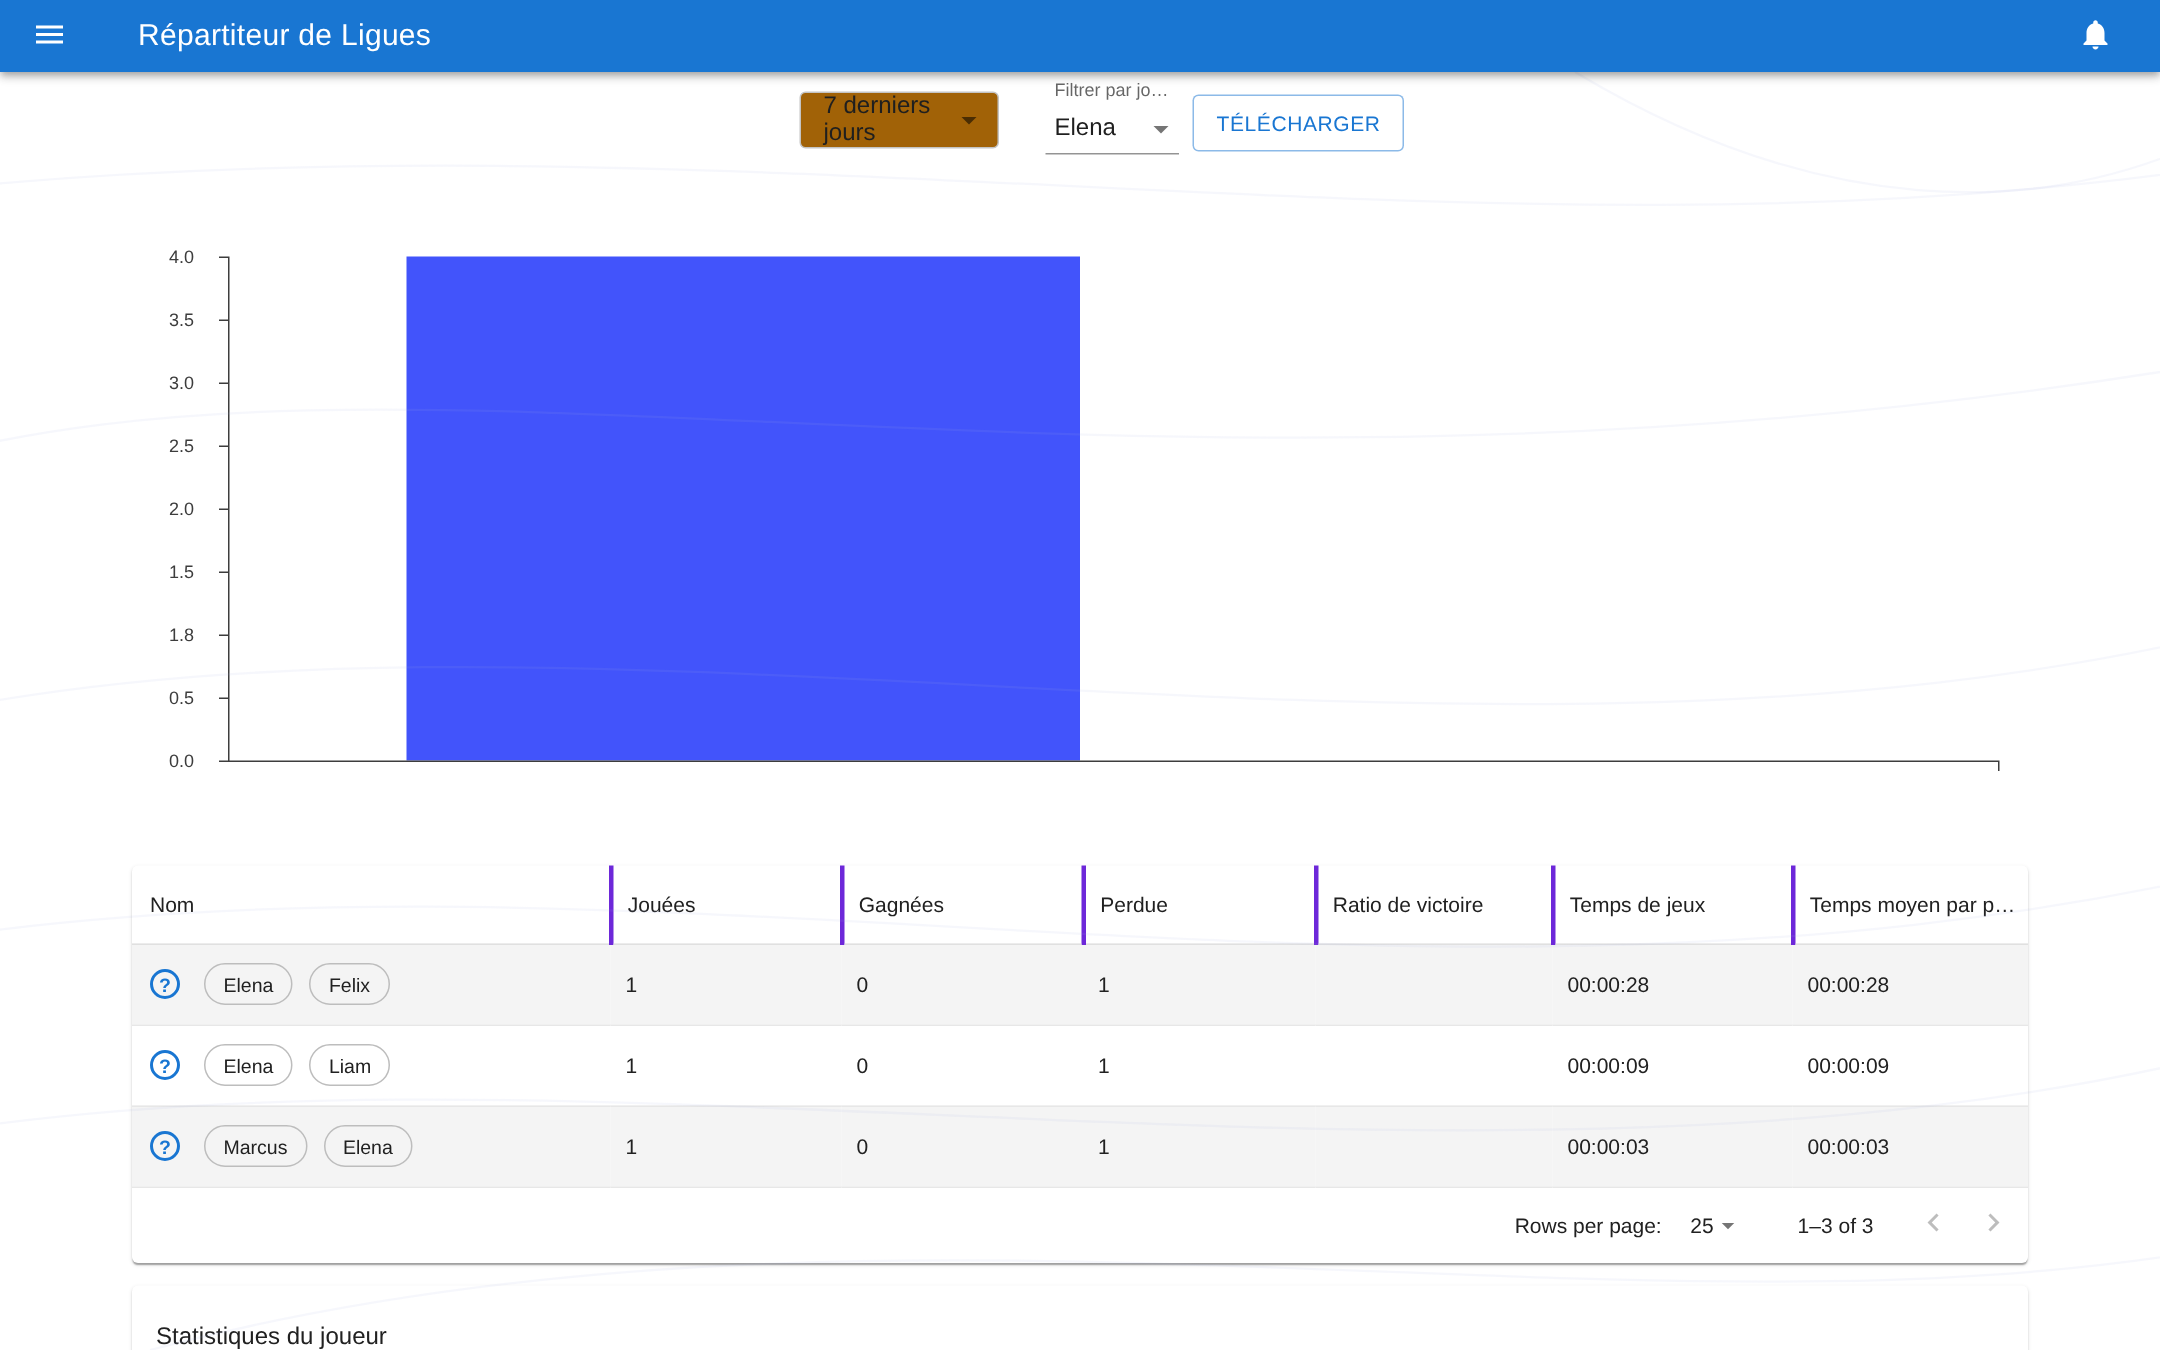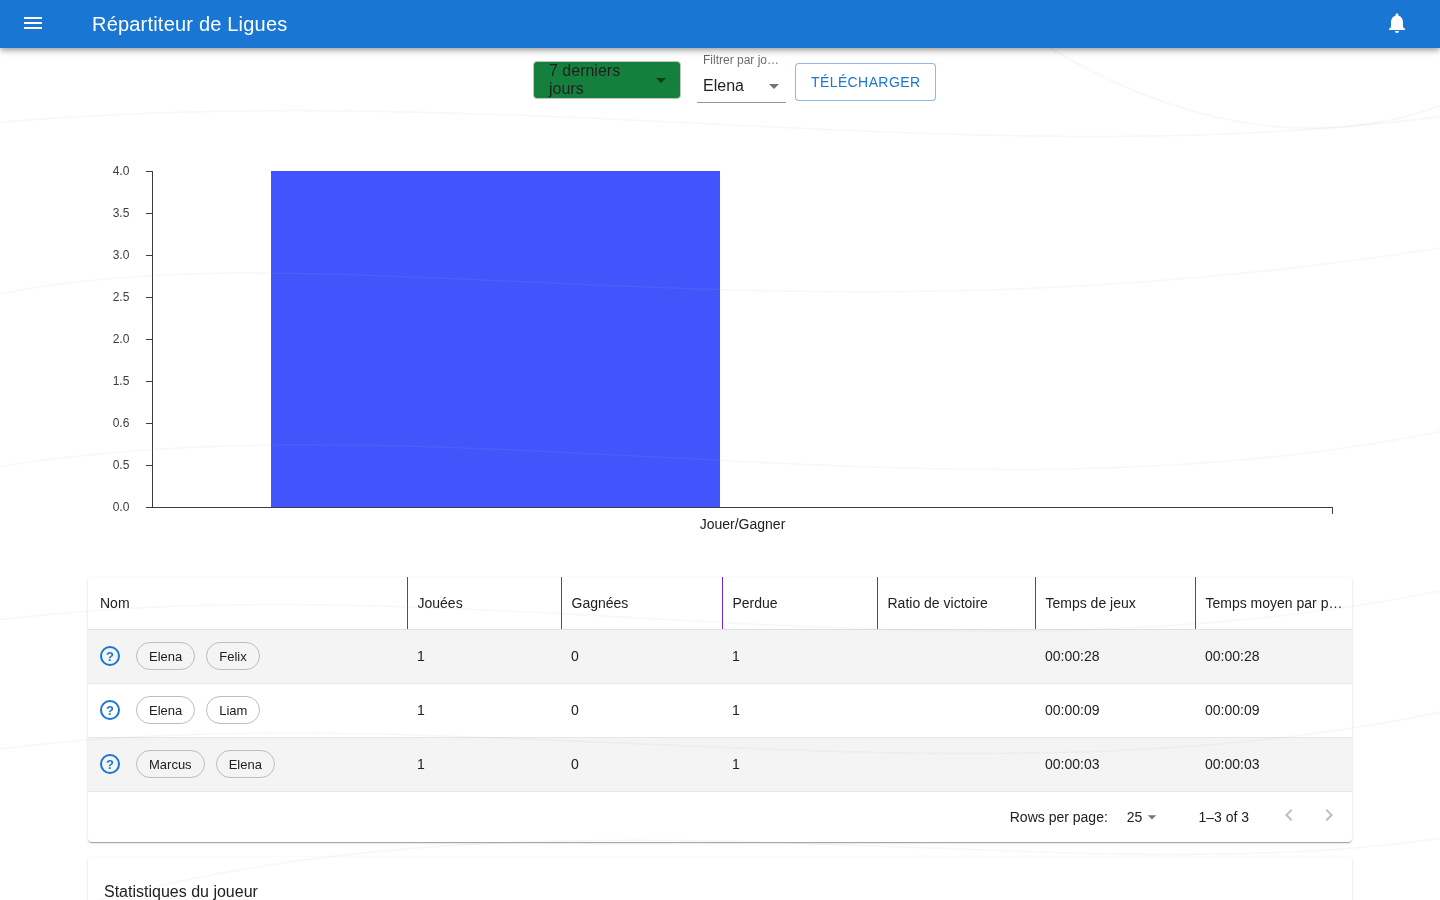--- a/index.html
+++ b/index.html
@@ -15,22 +15,22 @@
     display:flex; align-items:center; padding-left:9px; z-index:10;
     box-shadow:0 2px 4px -1px rgba(0,0,0,.2),0 4px 5px 0 rgba(0,0,0,.14),0 1px 10px 0 rgba(0,0,0,.12); }
   .icon-btn { width:48px; height:48px; display:flex; align-items:center; justify-content:center;
     background:none; border:none; cursor:pointer; }
   .appbar svg { fill:#ffffff; }
   .appbar-title { color:#fff; font-size:20px; font-weight:500; margin-left:35px; letter-spacing:.2px; }
   .appbar-spacer { flex:1; }
   .bell-btn { margin-right:19px; }
 
   
-  .period-select { position:absolute; left:533px; top:61px; width:148px; height:38px;
-    border:1px solid #c4c4c4; border-radius:4px; background:#15803d; display:flex; align-items:center;
+  .period-select { position:absolute; left:533px; top:61px; width:133px; height:38px;
+    border:1px solid #c4c4c4; border-radius:4px; background:#a16207; display:flex; align-items:center;
     padding:0 7px 0 15px; font-size:16px; color:#1f1f1f; cursor:pointer; z-index:1; }
   .period-select .grow { flex:1; }
   .caret svg { fill:rgba(0,0,0,.54); display:block; }
 
   .player-filter { position:absolute; left:697px; top:53px; width:89px; height:50px;
     border-bottom:1px solid rgba(0,0,0,.42); z-index:1; cursor:pointer; }
   .pf-label { font-size:12px; color:rgba(0,0,0,.6); padding-left:6px; line-height:14px; }
   .pf-row { display:flex; align-items:center; justify-content:space-between; margin-top:7px; padding-left:6px; }
   .pf-value { font-size:16px; color:#1f1f1f; }
 
@@ -53,21 +53,21 @@
   .bar { position:absolute; left:271px; bottom:393px; width:449px; background:#4254fb; }
   .x-label { position:absolute; left:152px; top:516px; width:1181px; text-align:center;
     font-size:14px; color:#212121; }
 
   
   .table-card { position:absolute; left:88px; top:577px; width:1264px; border-radius:4px;
     background:#fff; z-index:1;
     box-shadow:0 2px 1px -1px rgba(0,0,0,.2),0 1px 1px 0 rgba(0,0,0,.14),0 1px 3px 0 rgba(0,0,0,.12); }
   table { width:100%; border-collapse:collapse; table-layout:fixed; }
   th { height:52px; font-size:14px; font-weight:500; text-align:left; padding:0 4px 0 10px;
-    color:#212121; border-bottom:1px solid #e0e0e0; border-right:1px solid #6d28d9;
+    color:#212121; border-bottom:1px solid #e0e0e0; border-right:3px solid #6d28d9;
     overflow:hidden; white-space:nowrap; text-overflow:ellipsis; }
   th:first-child { padding-left:12px; }
   th:last-child { border-right:none; }
   td { height:54px; font-size:14px; padding:0 4px 0 10px; color:#212121; border-bottom:1px solid #e7e7e7; }
   td:first-child { padding-left:12px; }
   tbody tr:nth-child(odd) { background:#f4f4f4; }
   .name-cell { display:flex; align-items:center; }
   .help-icon { flex:0 0 auto; width:20px; height:20px; border:2px solid #1976d2; border-radius:50%;
     color:#1976d2; font-size:13px; font-weight:700; display:flex; align-items:center;
     justify-content:center; margin-right:16px; cursor:pointer; background:transparent; }
@@ -149,28 +149,27 @@
 
 <button class="download-btn">TÉLÉCHARGER</button>
 
 <div class="chart">
   <div class="ytick">4.0</div>
   <div class="ytick">3.5</div>
   <div class="ytick">3.0</div>
   <div class="ytick">2.5</div>
   <div class="ytick">2.0</div>
   <div class="ytick">1.5</div>
-  <div class="ytick">0.6</div>
+  <div class="ytick">1.8</div>
   <div class="ytick">0.5</div>
   <div class="ytick">0.0</div>
   <div class="y-axis"></div>
   <div class="bar" style="height: 336px; background: rgb(66, 84, 251);"></div>
   <div class="x-axis"></div>
   <div class="x-end-tick"></div>
-  <div class="x-label">Jouer/Gagner</div>
 </div>
 
 <div class="table-card">
   <table>
     <colgroup>
       <col style="width:319px">
         <col style="width:154px">
         <col style="width:161px">
       <col style="width:155px">
         <col style="width:158px">

